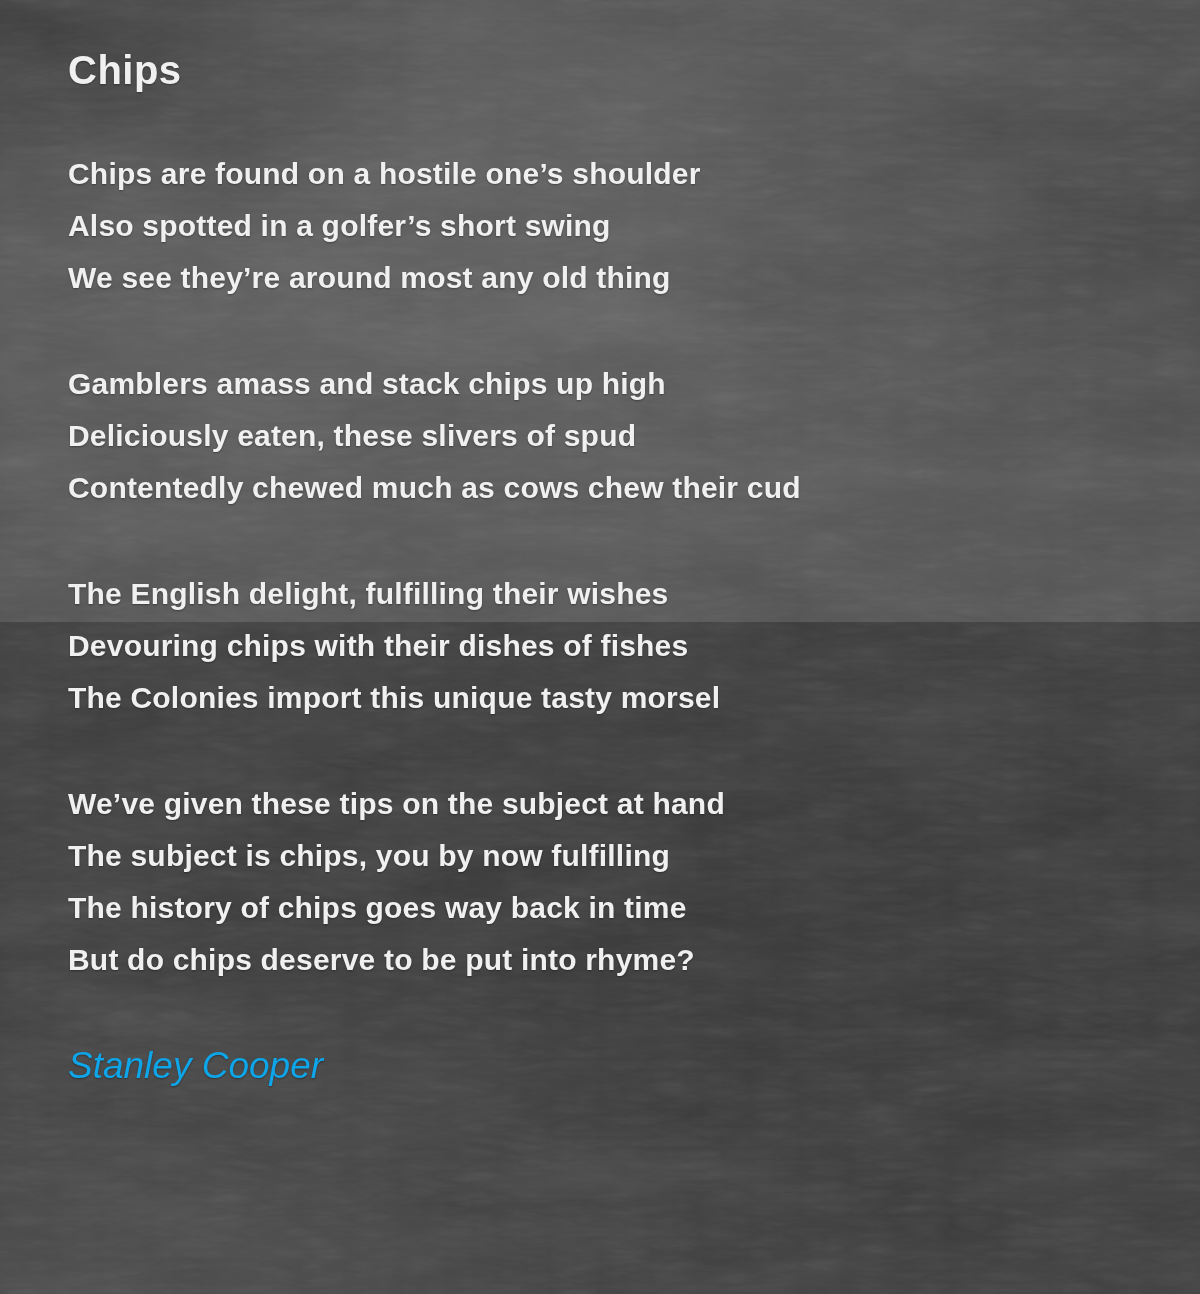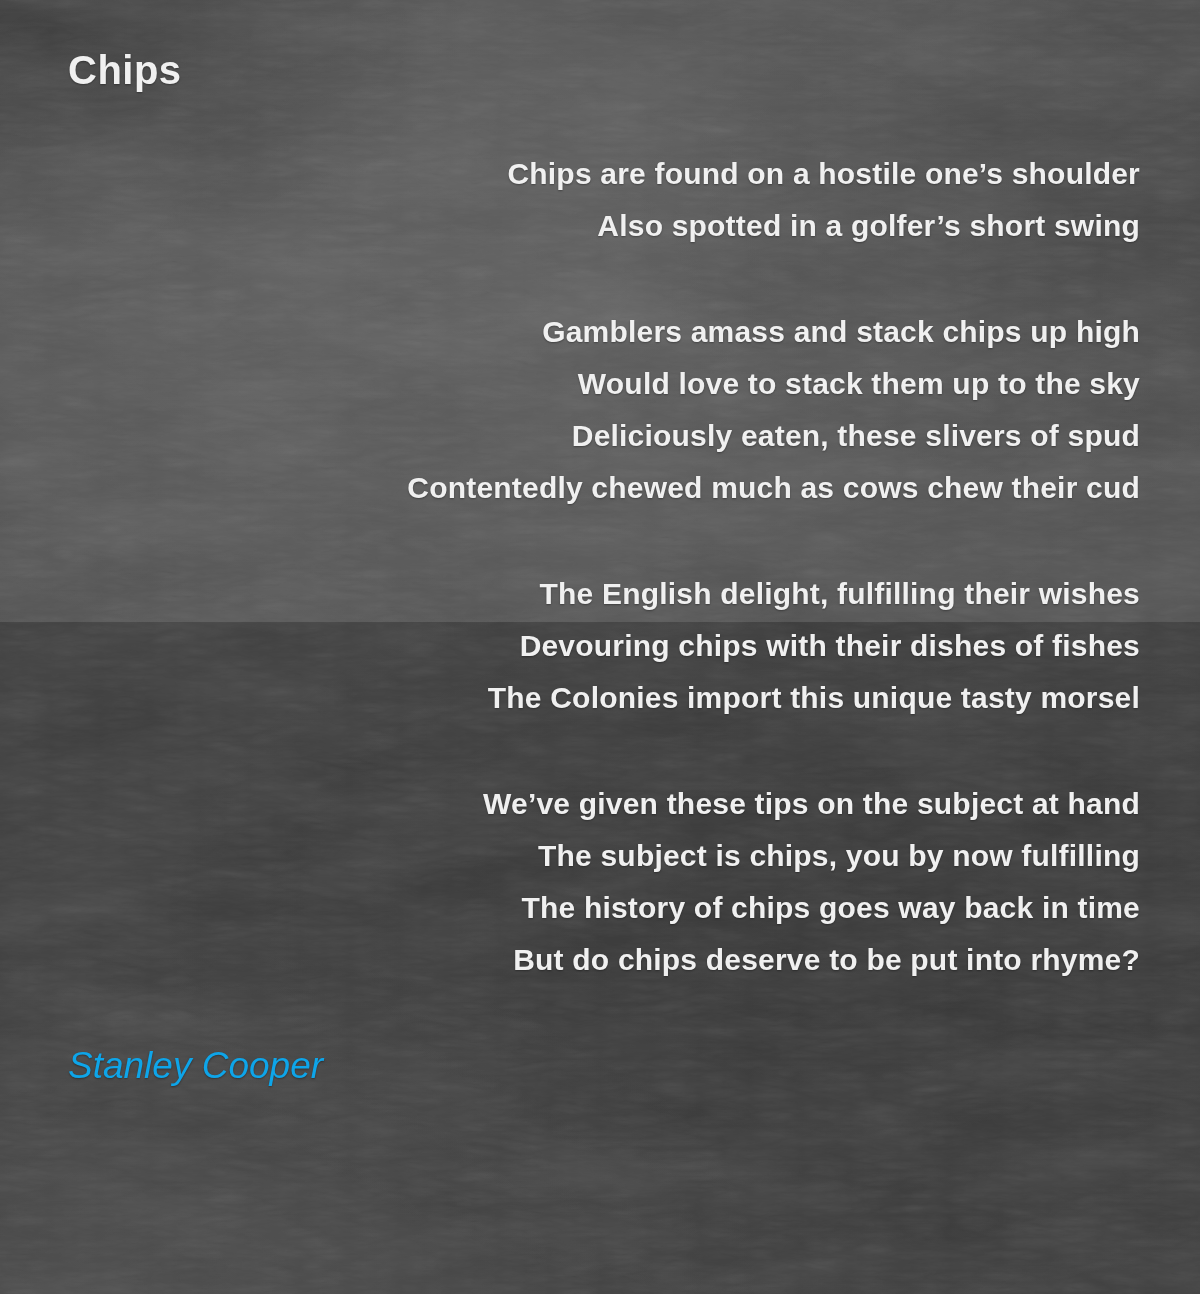--- a/index.html
+++ b/index.html
@@ -38,21 +38,20 @@
     letter-spacing: 0.5px;
     text-shadow: 0 1px 2px rgba(0,0,0,0.35);
   }
   .stanza {
     margin: 0 0 54px 0;
     font-size: 30px;
     font-weight: bold;
     line-height: 52px;
     letter-spacing: 0.2px;
     text-shadow: 0 1px 2px rgba(0,0,0,0.35);
-    text-align: right;
   }
   .line {
     display: block;
     white-space: nowrap;
   }
   .author {
     margin: 0;
     font-size: 37px;
     font-style: italic;
     font-weight: normal;
@@ -110,25 +109,25 @@
     <rect x="0" y="0" width="1200" height="1294" filter="url(#swirl)" opacity="0.13"></rect>
     <rect x="0" y="0" width="1200" height="1294" filter="url(#fiber)" opacity="0.09"></rect>
   </svg>
 
   <div class="content">
     <h1 class="title">Chips</h1>
 
     <p class="stanza">
       <span class="line">Chips are found on a hostile one’s shoulder</span>
       <span class="line">Also spotted in a golfer’s short swing</span>
+      <span class="line">We see they’re around most any old thing</span>
     </p>
 
     <p class="stanza">
       <span class="line">Gamblers amass and stack chips up high</span>
-      <span class="line">Would love to stack them up to the sky</span>
       <span class="line">Deliciously eaten, these slivers of spud</span>
       <span class="line">Contentedly chewed much as cows chew their cud</span>
     </p>
 
     <p class="stanza">
       <span class="line">The English delight, fulfilling their wishes</span>
       <span class="line">Devouring chips with their dishes of fishes</span>
       <span class="line">The Colonies import this unique tasty morsel</span>
     </p>
 

